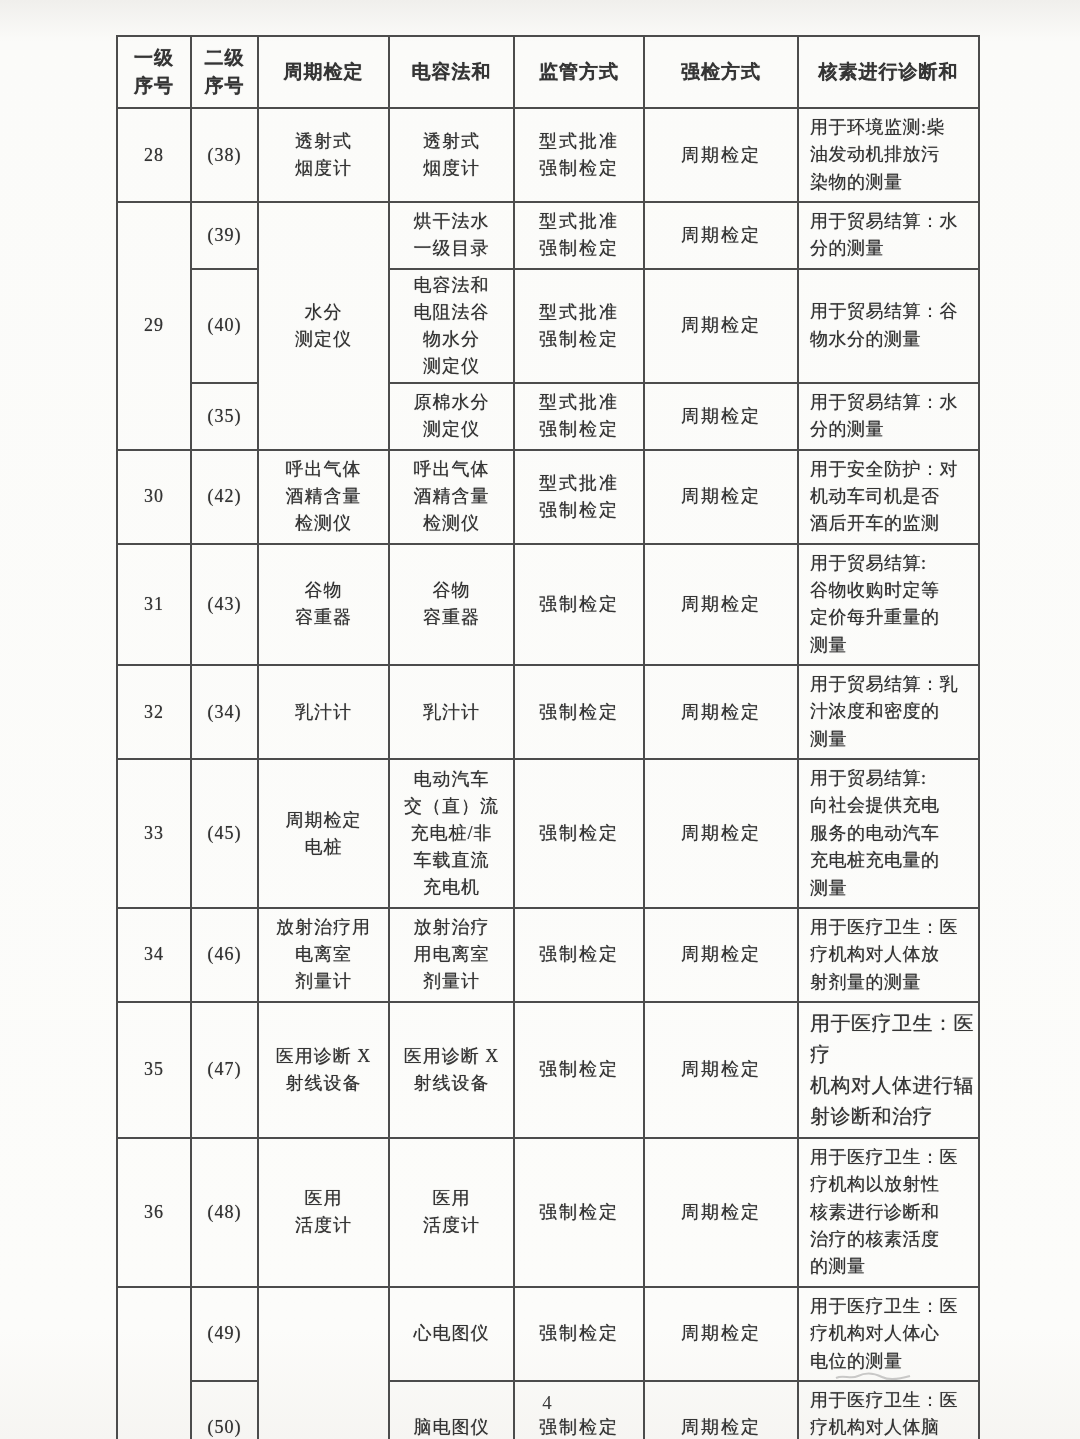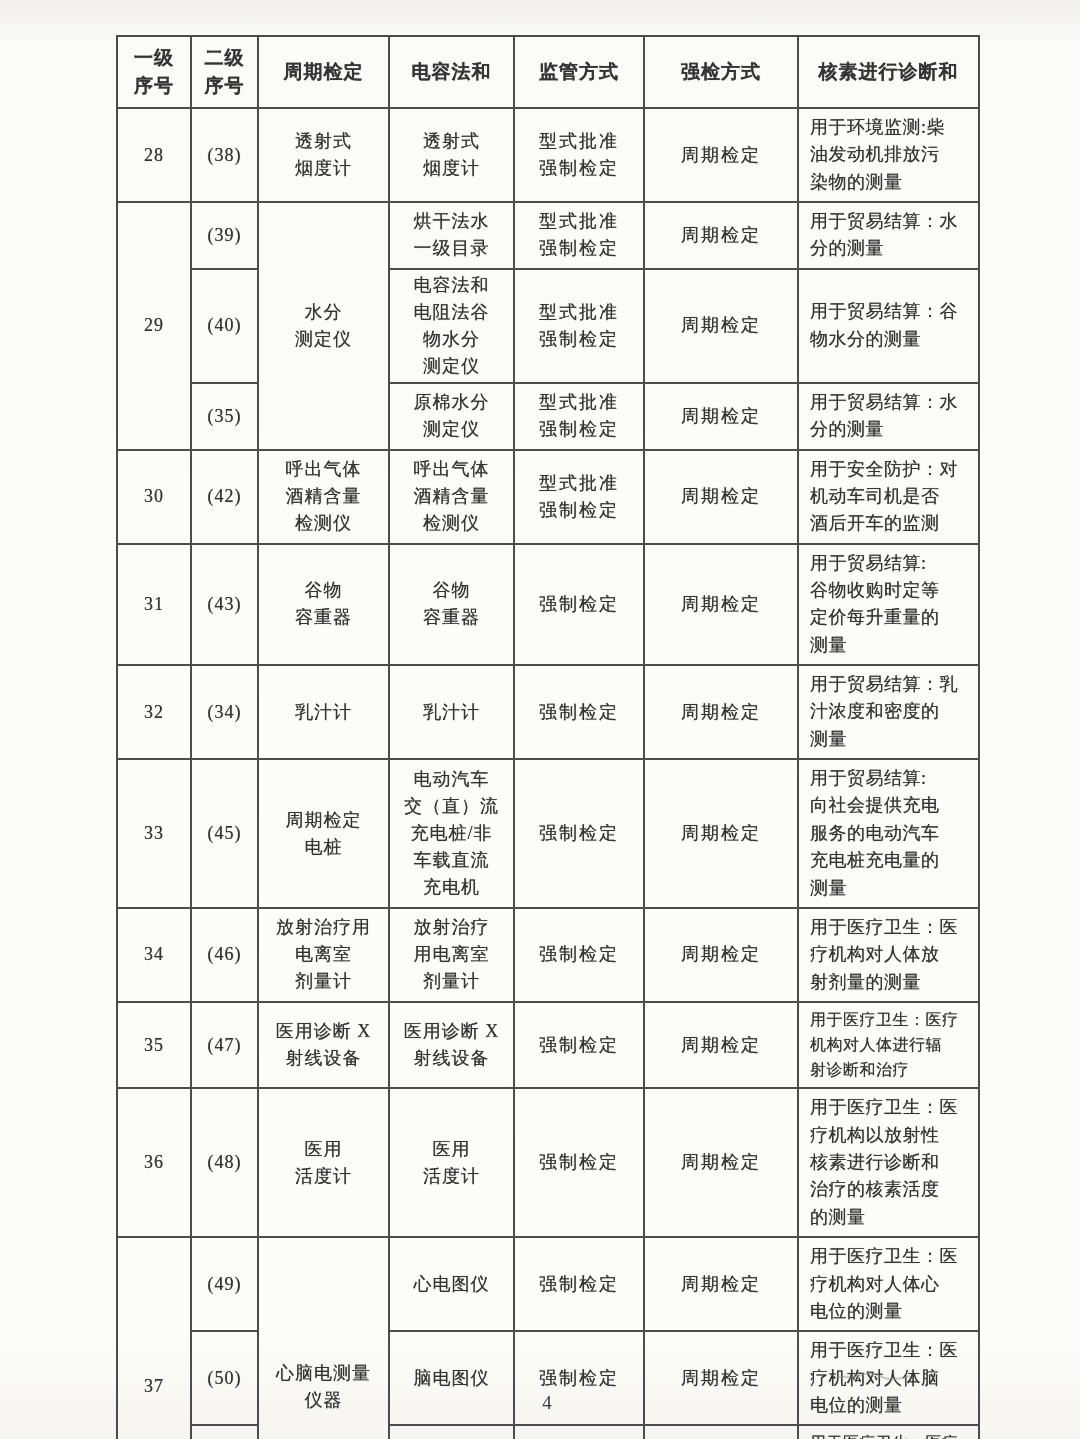--- a/index.html
+++ b/index.html
@@ -28,21 +28,21 @@
   .doc-table th{
     font-size:19px;font-weight:700;line-height:1.45;letter-spacing:1px;
   }
   .doc-table td.scope{
     text-align:left;
     padding:5px 0 5px 11px;
     line-height:1.52;
     letter-spacing:.5px;
   }
   .doc-table td.scope.small{
-    font-size:16px;
+    font-size:20px;
     line-height:1.55;
   }
   .doc-table td.sup, .doc-table td.met{letter-spacing:2px;}
   .page-number{
     position:absolute;left:116px;top:1392px;width:862px;
     text-align:center;font-size:19px;color:#3a3a3a;
   }
   .scan-artifact{
     position:absolute;left:834px;top:1370px;width:78px;height:12px;
     opacity:.45;filter:blur(.6px);

